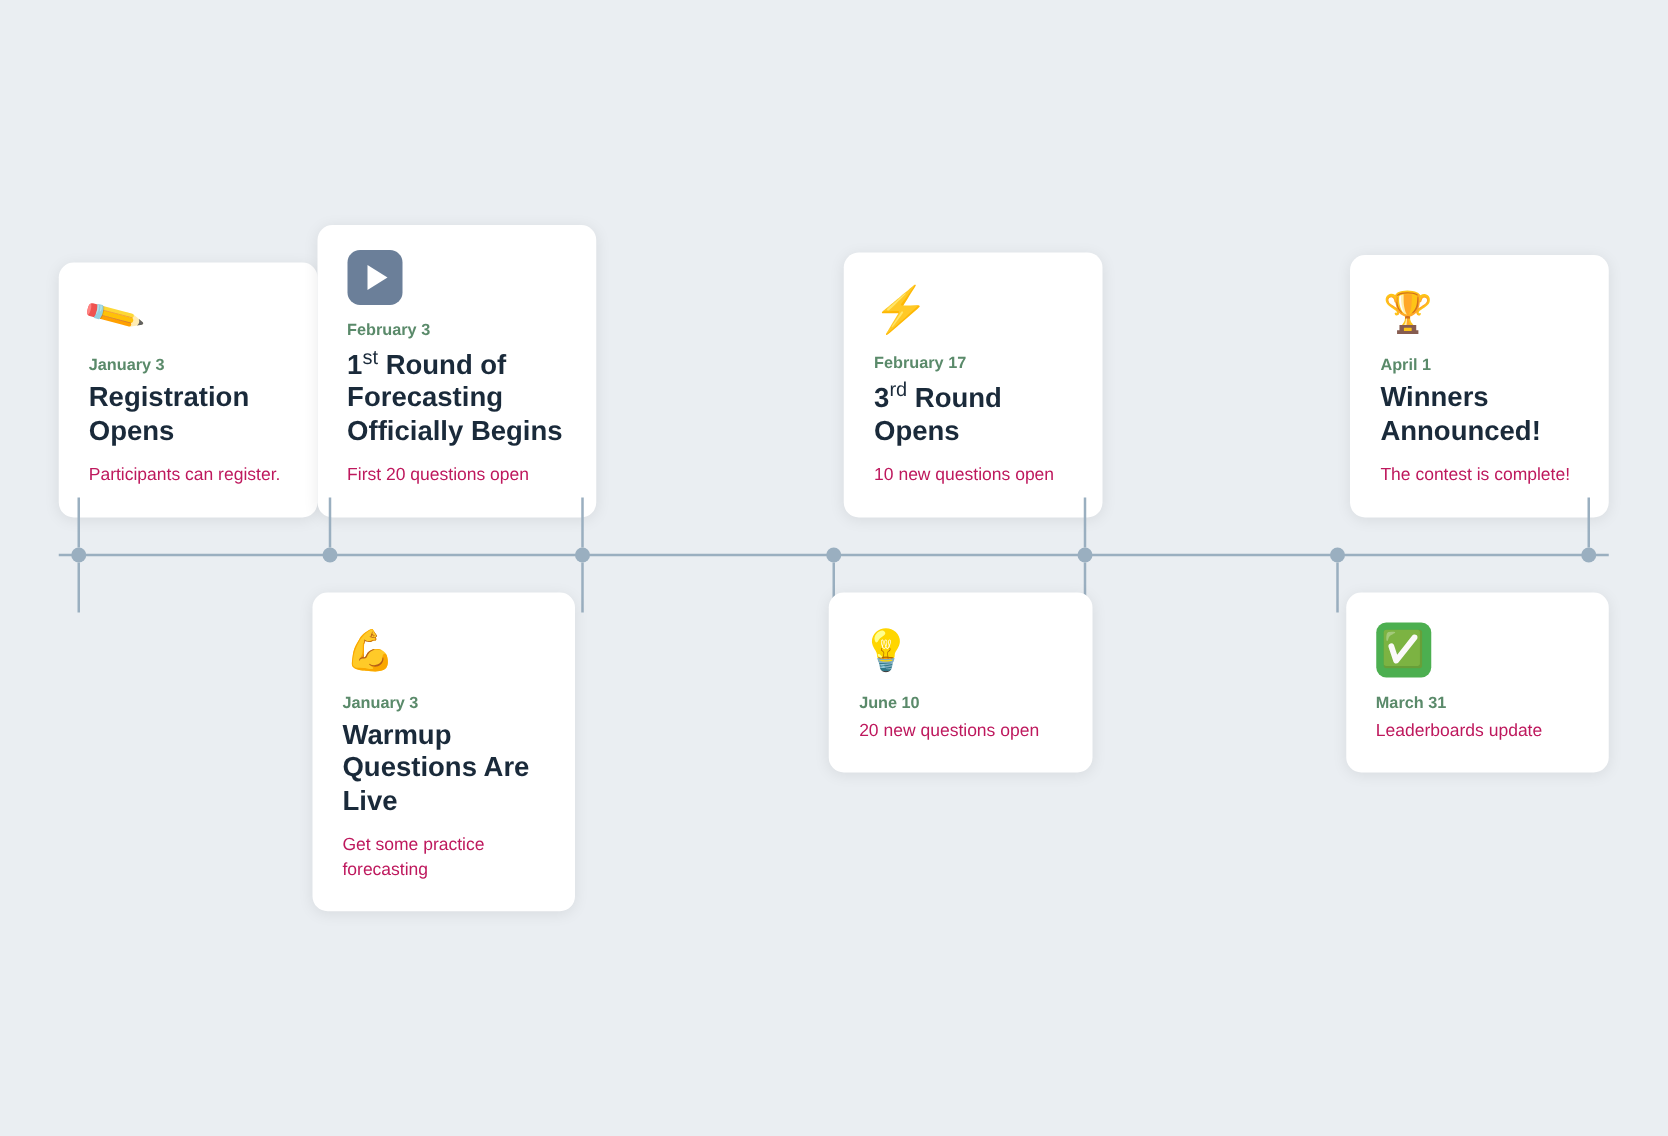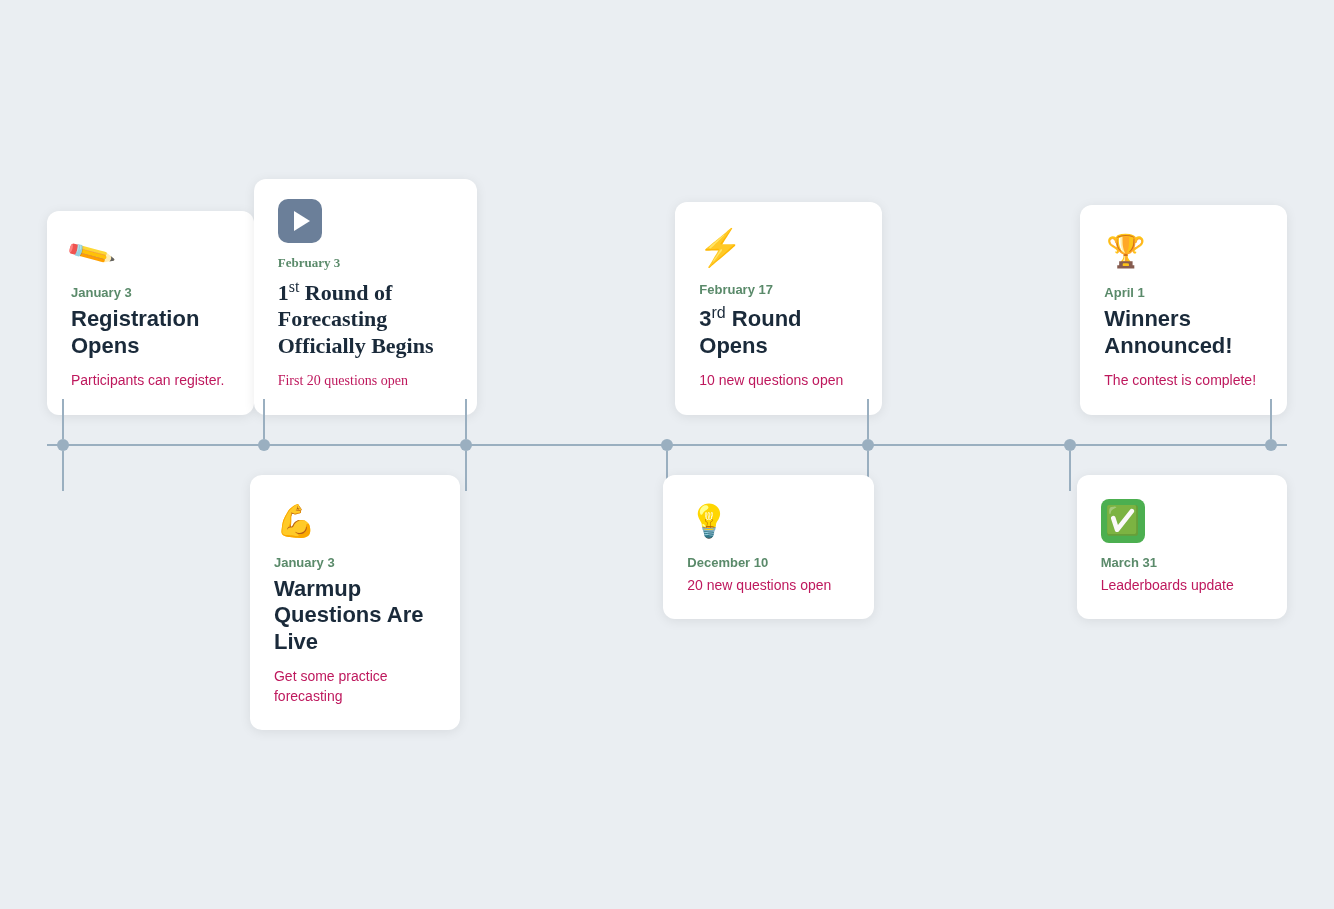--- a/index.html
+++ b/index.html
@@ -95,21 +95,20 @@
     .card {
       background: white;
       border-radius: 12px;
       padding: 24px;
       box-shadow: 0 2px 12px rgba(0,0,0,0.08);
       width: 240px;
       position: relative;
     }
     .card.large {
       width: 260px;
-      font-family: Liberation Serif, serif;
     }
     .card-icon-img {
       width: 44px;
       height: 44px;
       margin-bottom: 12px;
       display: flex;
       align-items: center;
       justify-content: center;
       font-size: 32px;
     }
@@ -252,21 +251,21 @@
         <div class="card-icon-img">💪</div>
         <div class="card-date">January 3</div>
         <div class="card-title">Warmup Questions Are Live</div>
         <div class="card-desc">Get some practice forecasting</div>
       </div>
 
       <div class="top-spacer"></div>
 
       <div class="card">
         <div class="card-icon-img">💡</div>
-        <div class="card-date">December 10</div>
+        <div class="card-date">June 10</div>
         <div class="card-desc">20 new questions open</div>
       </div>
 
       <div class="top-spacer"></div>
 
       <div class="card">
         <div class="card-icon-img" style="background:#4caf50; border-radius:8px; width:44px; height:44px; font-size:28px; display:flex; align-items:center; justify-content:center; margin-bottom:12px;">✅</div>
         <div class="card-date">March 31</div>
         <div class="card-desc">Leaderboards update</div>
       </div>

